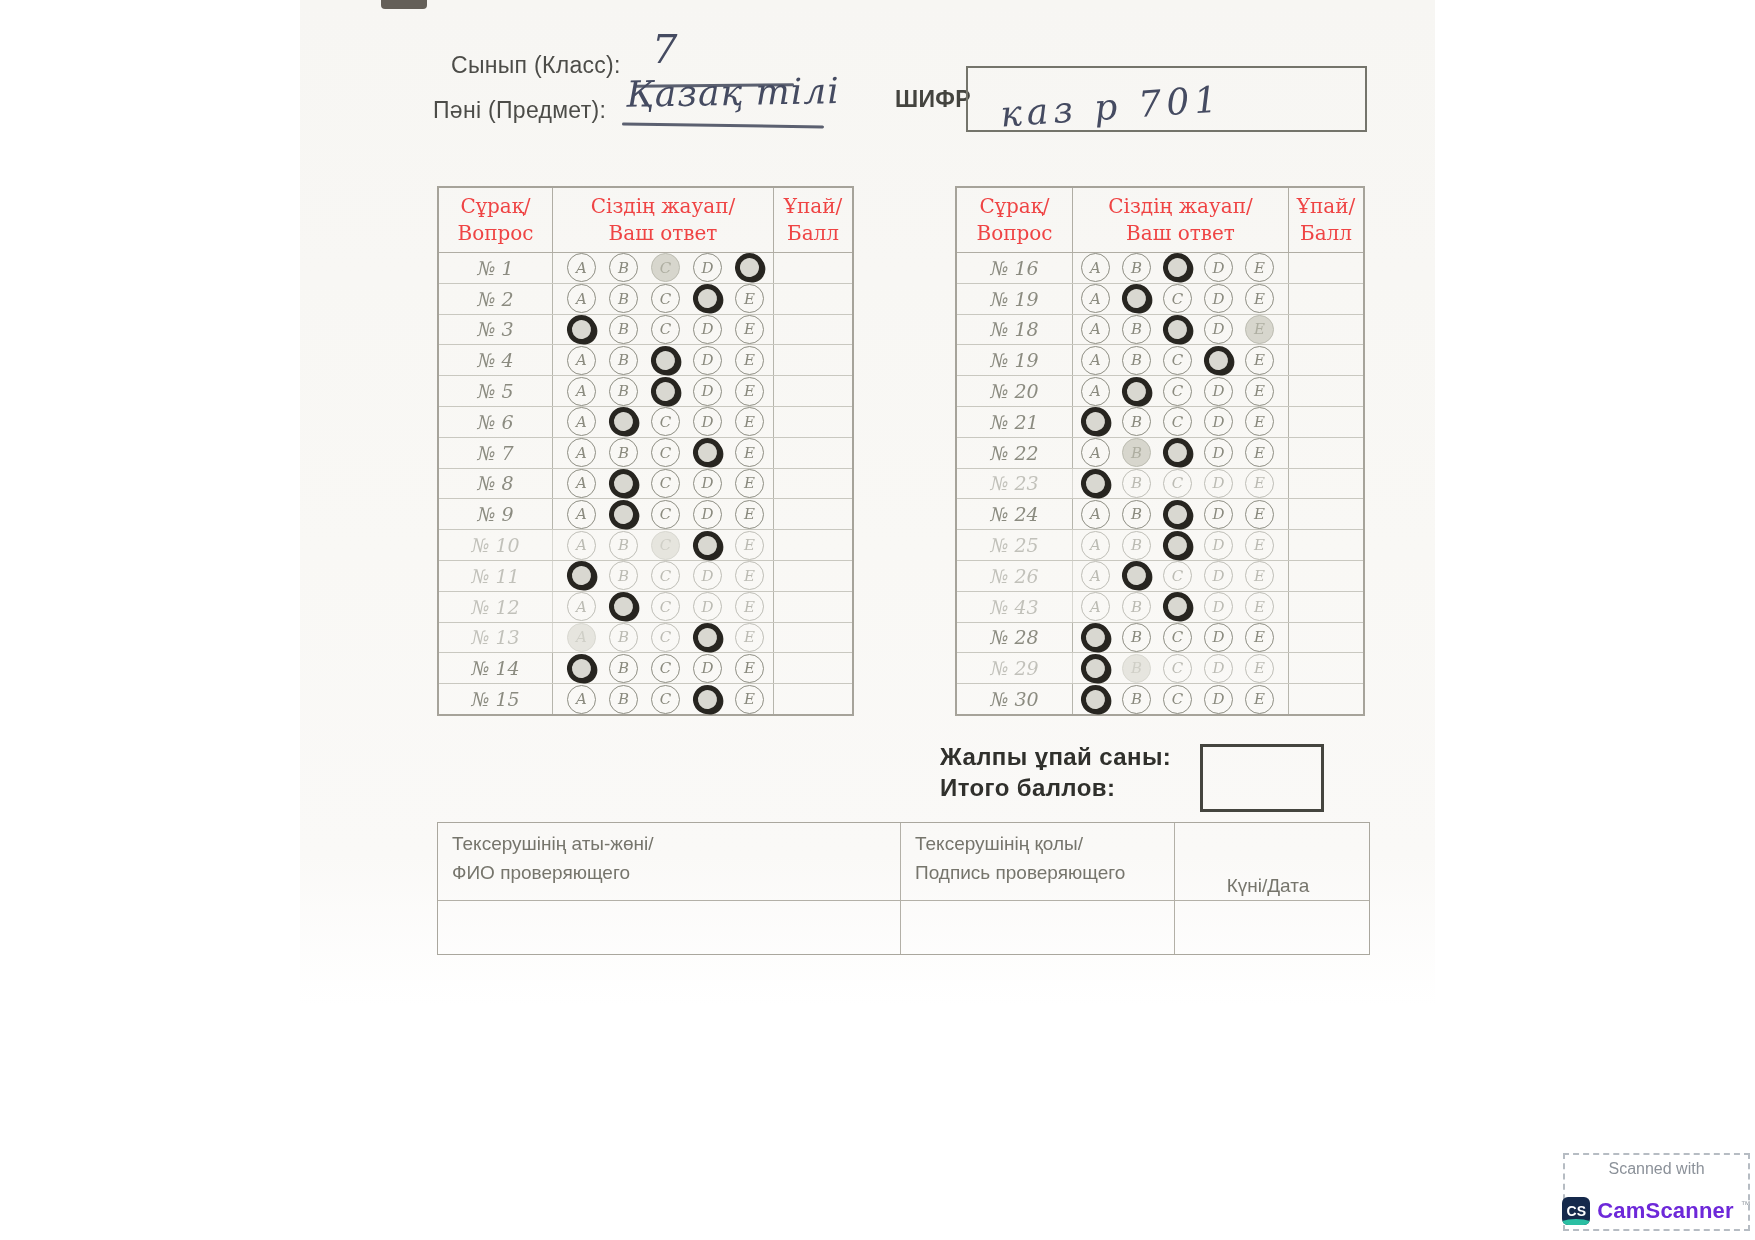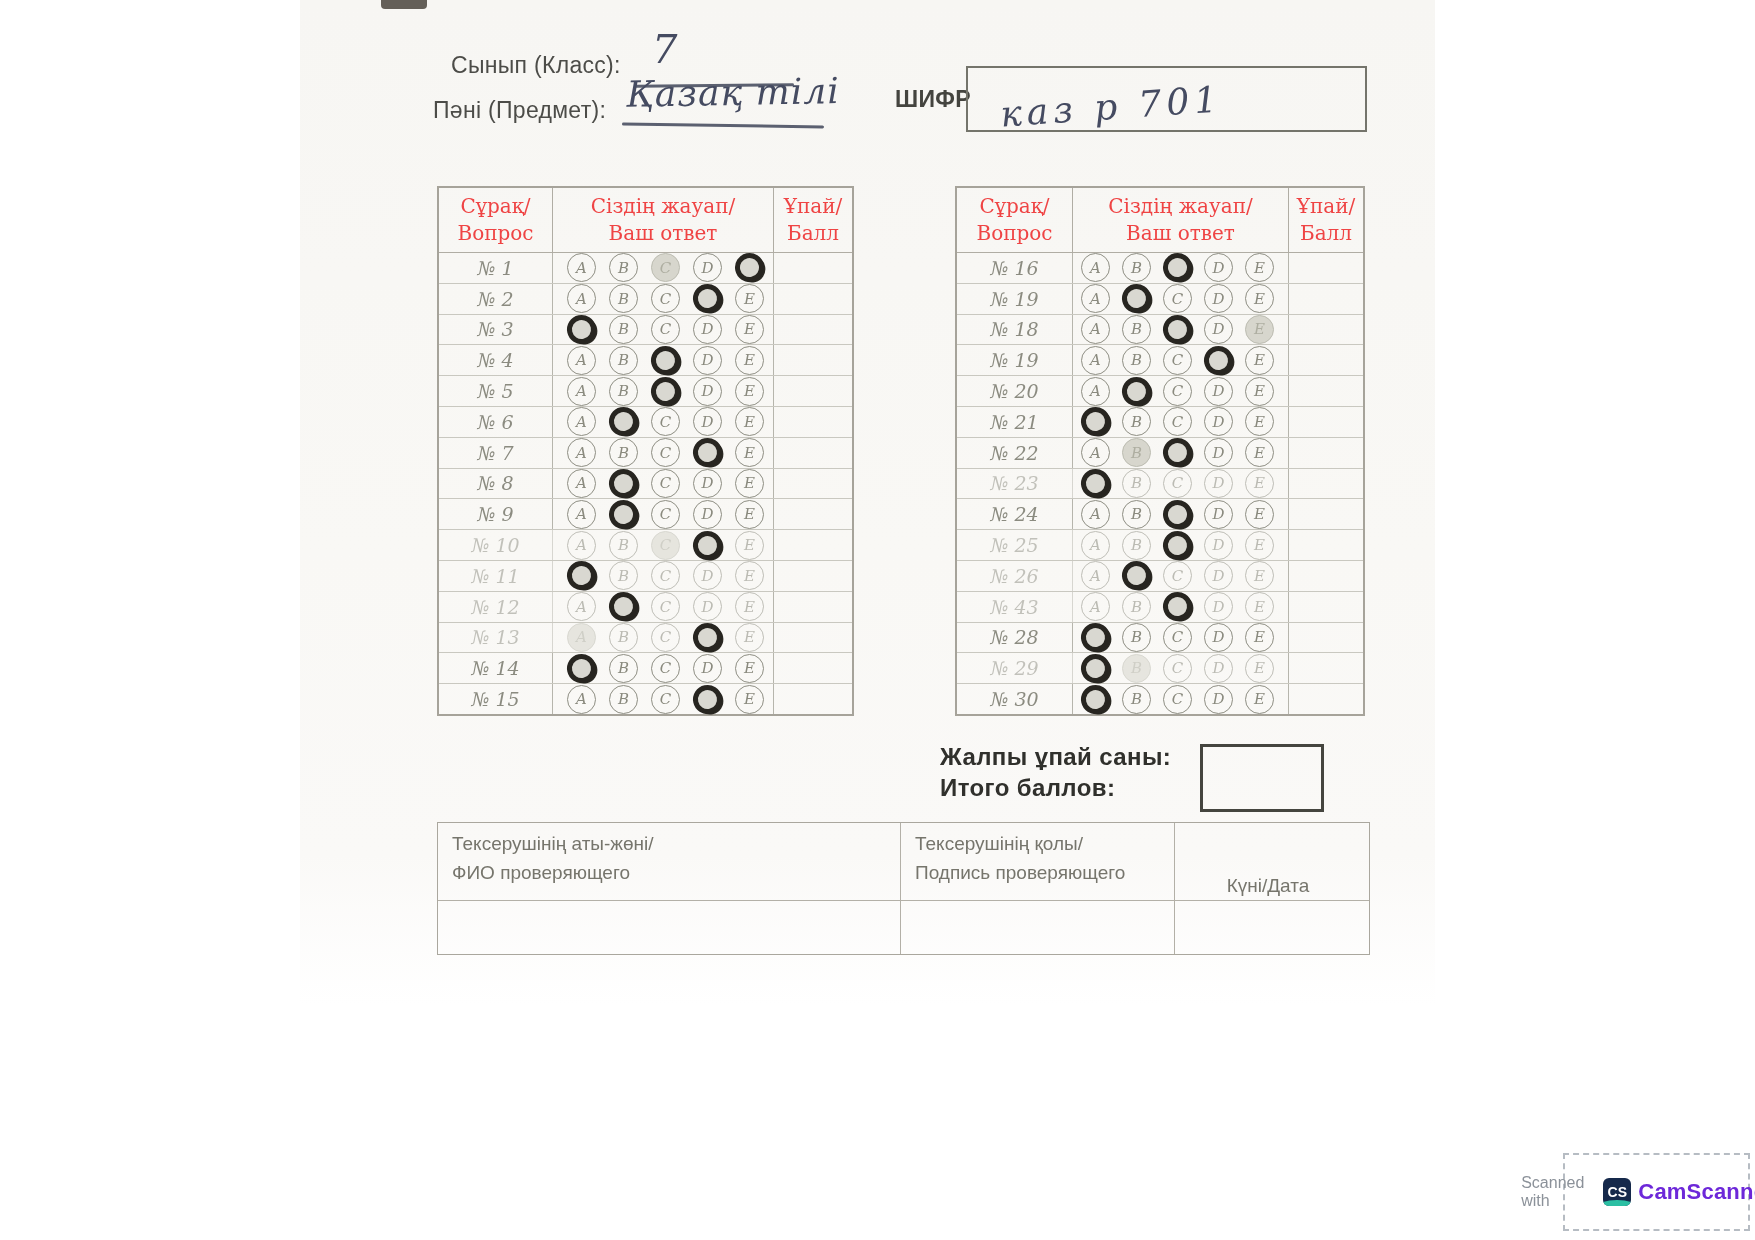--- a/index.html
+++ b/index.html
@@ -61,21 +61,21 @@
           display:grid;grid-template-columns:463px 274px 1fr;grid-template-rows:78px 1fr;
           border:1.5px solid #aaa79e;box-sizing:border-box}
   .fcell{border-right:1px solid #b3b0a7;border-bottom:1px solid #b3b0a7;
          padding:7px 8px 0 14px;font-size:19px;line-height:1.5;color:#76756c}
   .fcell.noR{border-right:none}
   .fcell.noB{border-bottom:none}
   .fcell.center{padding-left:0;display:flex;justify-content:center;align-items:flex-end}
 
   
   .wm{position:absolute;left:1563px;top:1153px;width:183px;height:74px;border:2px dashed #b6bcc3;
-      background:#fff;display:flex;flex-direction:row;align-items:center;justify-content:center;gap:19px}
+      background:#fff;display:flex;flex-direction:column;align-items:center;justify-content:center;gap:19px}
   .wm-prefix{font-size:16px;color:#8b9199}
   .wm-row{display:flex;align-items:center;gap:7px}
   .wm-logo{position:relative;width:28px;height:28px;border-radius:6px;background:#15294b;
            overflow:hidden;display:flex;align-items:center;justify-content:center}
   .wm-logo span{color:#fff;font-weight:bold;font-size:14px;position:relative;z-index:1}
   .wm-logo::after{content:"";position:absolute;left:-7px;bottom:-10px;width:42px;height:16px;
                   background:#2bbfa3;border-radius:50% 50% 0 0}
   .wm-brand{font-size:22px;font-weight:bold;color:#6d28d9;letter-spacing:.2px}
   .wm-tm{font-size:10px;color:#9aa0a8;align-self:flex-start;margin-top:2px}
 </style>

